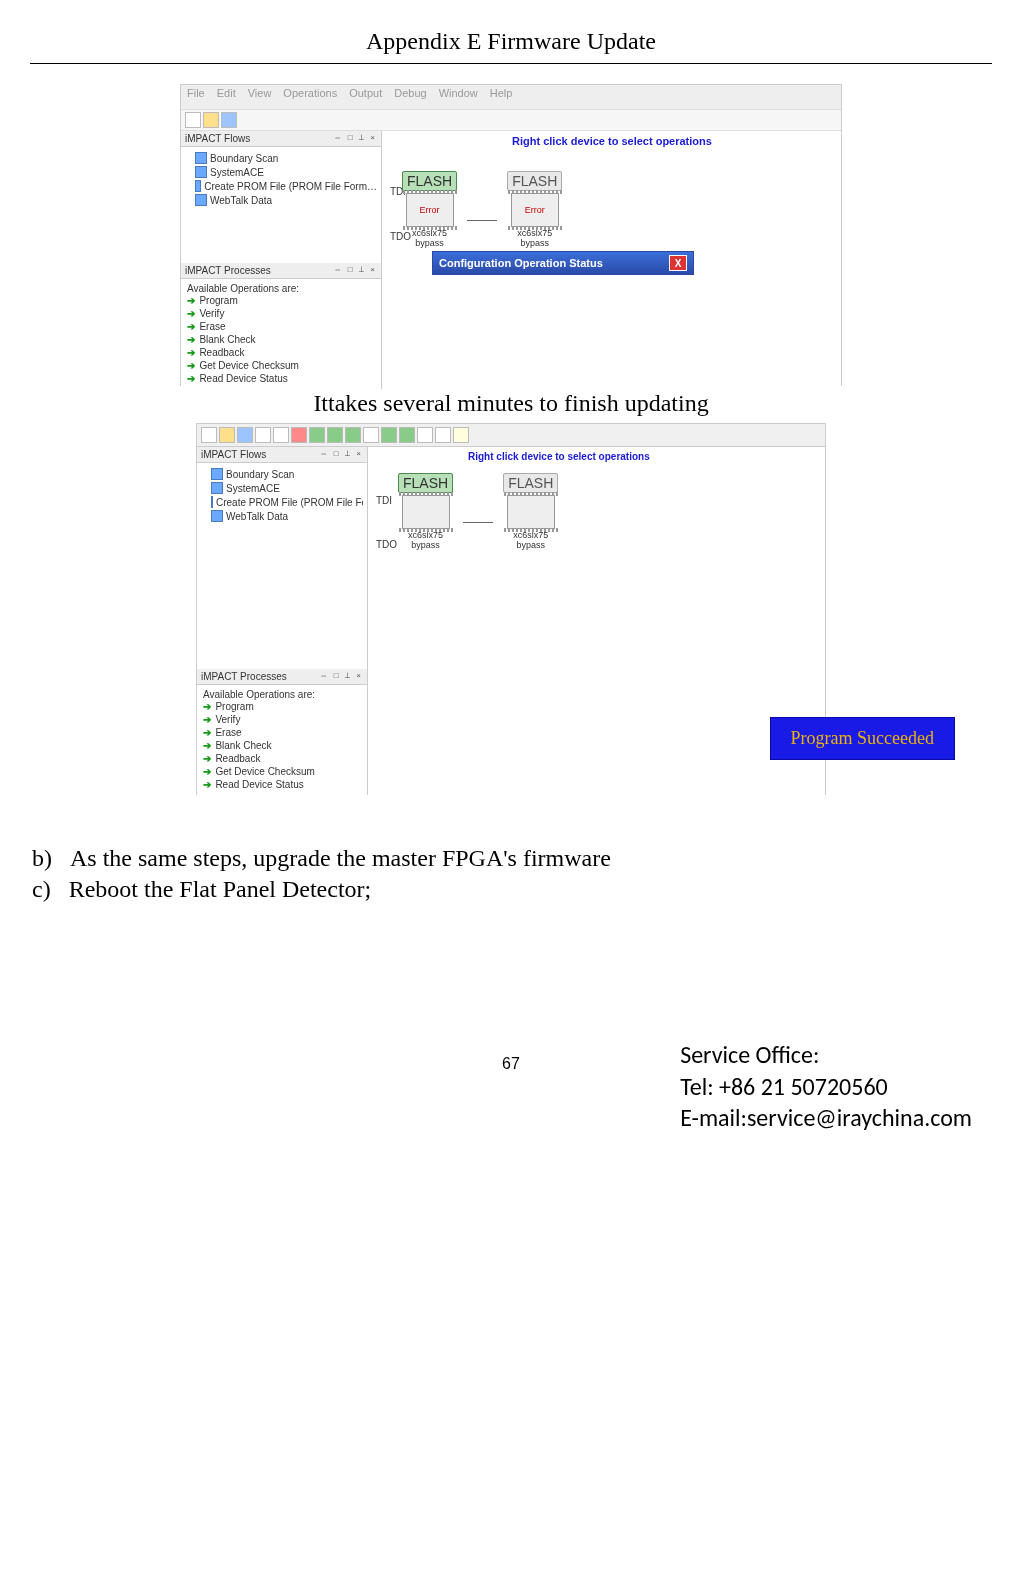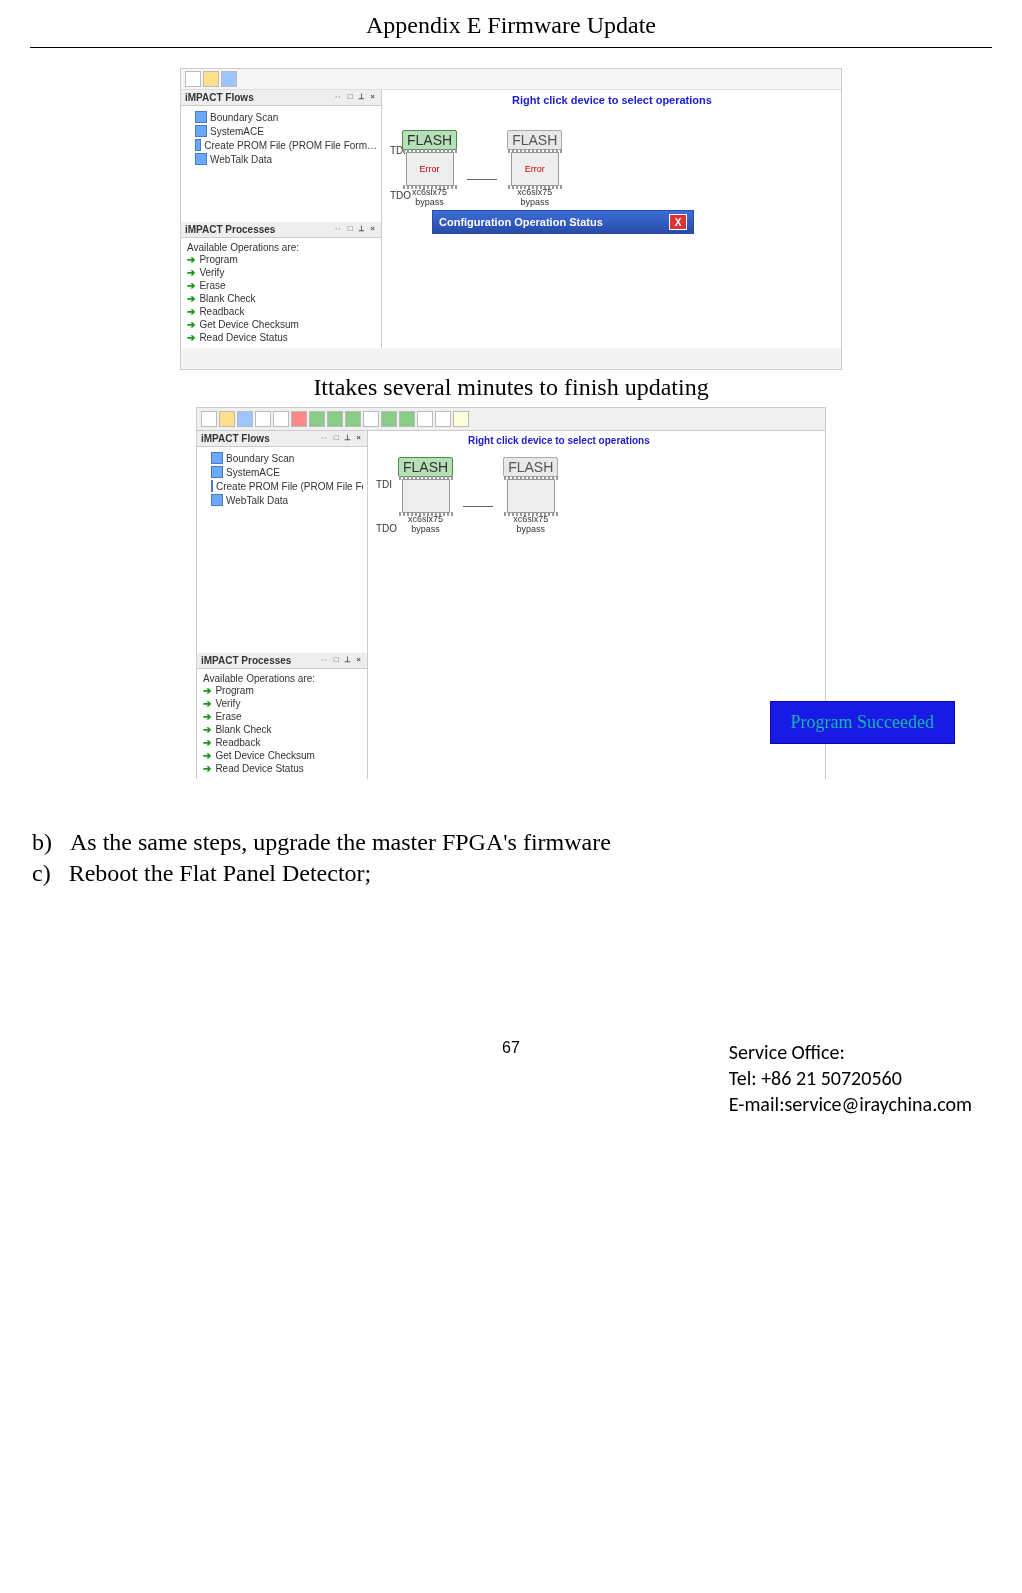--- a/index.html
+++ b/index.html
@@ -1,31 +1,31 @@
 <!DOCTYPE html>
 <html><head>
 <meta charset="utf-8">
 <style>
   html,body{margin:0;padding:0;background:#fff;font-family:"Times New Roman",serif;color:#000}
-  .page{width:1022px;height:1133px;position:relative;margin:0 auto;box-sizing:border-box;padding:0 30px}
+  .page{width:1022px;height:1133px;position:relative;margin:16px auto;box-sizing:border-box;padding:0 30px}
   .header{text-align:center;font-size:24px;padding-top:12px;padding-bottom:8px;border-bottom:1px solid #000;margin:0 0 20px 0}
   .figure-wrap{display:flex;justify-content:center}
   .figure{background:#f3f3f3;border:1px solid #ccc;position:relative;font-family:Arial,sans-serif;color:#333}
   .figure1{width:660px;height:300px}
   .figure2{width:628px;height:370px;margin-top:6px}
   .caption{text-align:center;font-size:24px;margin-top:4px}
   
   .menubar{height:20px;background:#eee;border-bottom:1px solid #ddd;padding:2px 6px;font-size:11px;color:#999;display:flex;gap:12px}
   .toolbar{height:20px;background:#f6f6f6;border-bottom:1px solid #ddd;display:flex;align-items:center;gap:2px;padding:0 4px}
   .tb-ico{width:14px;height:14px;border:1px solid #bbb;background:#fff}
   .tb-ico.y{background:#ffe08a}
   .tb-ico.b{background:#9cc5ff}
   .body1{display:flex;height:calc(100% - 42px)}
   .leftpane{width:200px;border-right:1px solid #ccc;display:flex;flex-direction:column;background:#fff}
-  .panetitle{background:#eee;border-bottom:1px solid #ccc;padding:2px 4px;font-size:10px;font-weight:bold;display:flex;justify-content:space-between}
+  .panetitle{background:#eee;border-bottom:1px solid #ccc;padding:2px 4px;font-size:10px;font-weight:normal;display:flex;justify-content:space-between}
   .winbtns{font-size:8px;letter-spacing:2px;color:#555}
   .tree{font-size:10px;padding:4px 4px;flex:0 0 auto}
   .tree-item{display:flex;align-items:center;gap:3px;padding:1px 0 1px 10px;white-space:nowrap;overflow:hidden}
   .tree-ico{width:10px;height:10px;background:#6aa9ff;border:1px solid #4a7abf}
   .ops{font-size:10px;padding:4px 6px}
   .op{display:flex;align-items:center;gap:4px;padding:1px 0}
   .arrow{color:#1a9a1a;font-weight:bold}
   .rightpane{flex:1;position:relative;background:#fff}
   .hint{position:absolute;font-size:11px;color:#1a1ad6;font-weight:bold}
   .chain{position:absolute;left:20px;top:40px;display:flex;align-items:center;gap:10px}
@@ -45,39 +45,49 @@
   .dlg-title{background:linear-gradient(#3b6fd8,#2a4aa8);color:#fff;font-size:11px;font-weight:bold;padding:3px 6px;display:flex;align-items:center;justify-content:space-between}
   .dlg-x{background:#d33;color:#fff;width:16px;height:14px;display:flex;align-items:center;justify-content:center;font-size:10px;font-weight:bold;border:1px solid #fff}
   .dlg-body{padding:8px;font-size:10px}
   .progress{height:12px;border:1px solid #aaa;background:#fff;margin-top:6px;position:relative}
   .progress-fill{position:absolute;left:0;top:0;bottom:0;width:1%;background:#4a8ad6}
   .progress-pct{position:absolute;right:-20px;top:-1px;font-size:10px}
   .dlg-btns{display:flex;justify-content:flex-end;padding:4px 8px 8px 8px}
   .btn{font-size:10px;padding:1px 10px;background:#eee;border:1px solid #888}
   
   .toolbar2{height:22px;background:#f0f0f0;border-bottom:1px solid #ccc;display:flex;align-items:center;gap:2px;padding:0 4px}
-  .succ-banner{position:absolute;right:-130px;bottom:34px;background:#1a1ae6;color:#14b8a6;font-family:"Times New Roman",serif;font-size:18px;padding:10px 20px;border:1px solid #0a0aa0}
+  .succ-banner{position:absolute;right:-130px;bottom:34px;background:#1a1ae6;color:#eab308;font-family:"Times New Roman",serif;font-size:18px;padding:10px 20px;border:1px solid #0a0aa0}
   .figure2 .rightpane{height:100%}
   .body2{display:flex;height:calc(100% - 22px)}
   .figure2 .leftpane{width:170px}
   
   .list{margin-top:50px;font-size:24px}
   .list-item{display:flex;gap:18px;margin:4px 0;padding-left:2px}
   
   .pagenum{position:absolute;left:0;right:0;bottom:76px;text-align:center;font-size:16px;font-weight:normal;font-family:Arial,sans-serif}
-  .footer{position:absolute;right:50px;bottom:16px;font-size:20px;font-family:Calibri,Arial,sans-serif;line-height:1.3}
+  .footer{position:absolute;right:50px;bottom:16px;font-size:24px;font-family:Calibri,Arial,sans-serif;line-height:1.3}
 </style>
 </head>
 <body>
 
 <div class="page">
   <div class="header">Appendix E Firmware Update</div>
 
   <div class="figure-wrap">
     <div class="figure figure1">
+      <div class="menubar">
+        <span>File</span>
+        <span>Edit</span>
+        <span>View</span>
+        <span>Operations</span>
+        <span>Output</span>
+        <span>Debug</span>
+        <span>Window</span>
+        <span>Help</span>
+      </div>
       <div class="toolbar">
         <span class="tb-ico"></span>
         <span class="tb-ico y"></span>
         <span class="tb-ico b"></span>
       </div>
       <div class="body1">
         <div class="leftpane">
           <div class="panetitle">
             <span>iMPACT Flows</span>
               <span class="winbtns">⇔ □ ⟂ ×</span>

